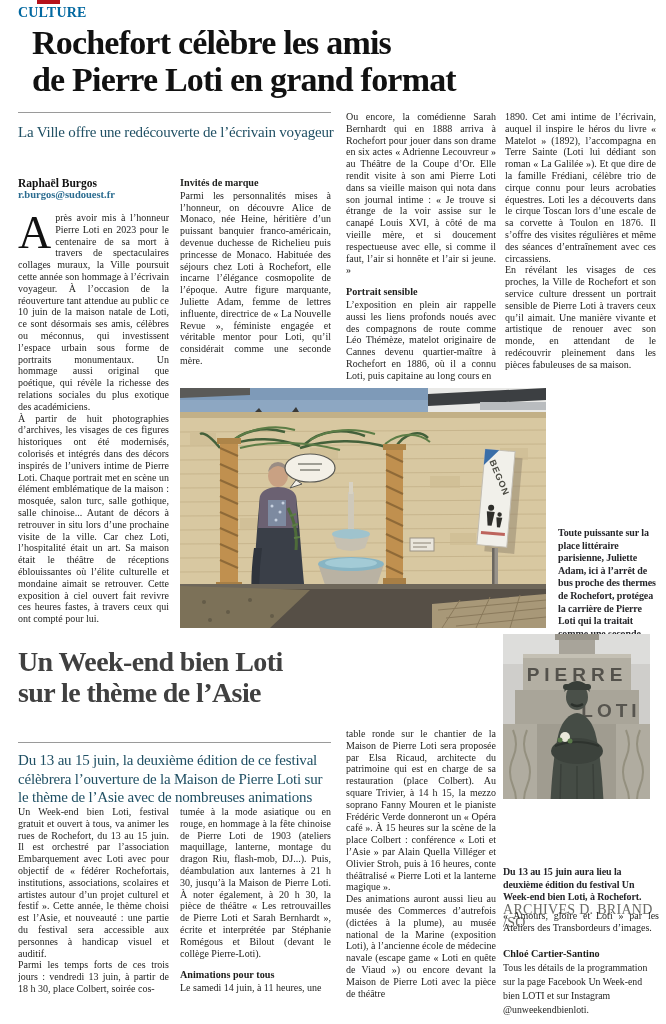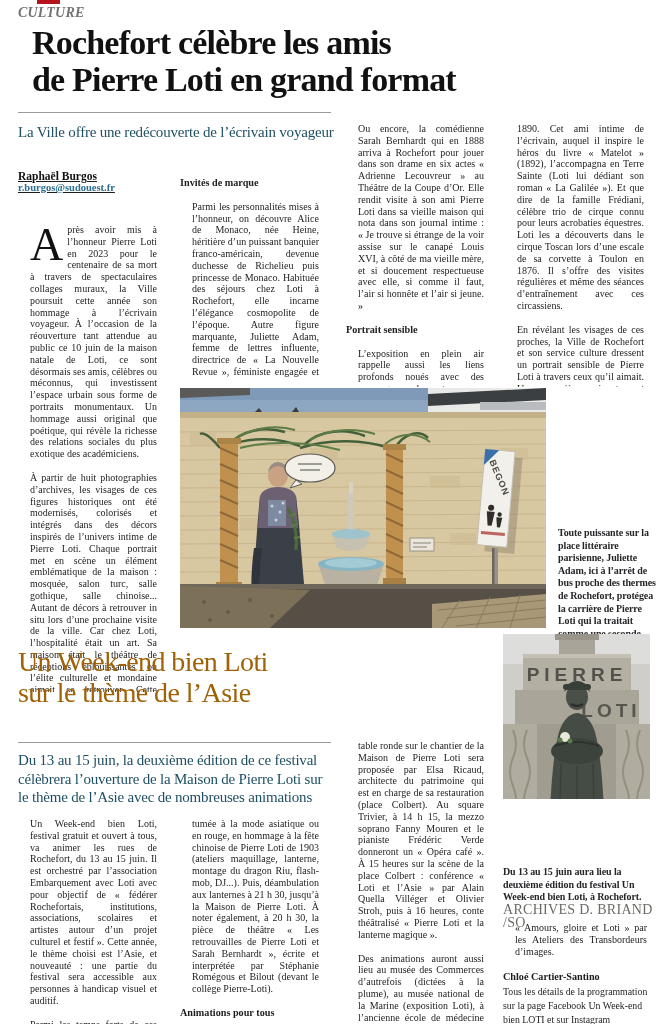--- a/index.html
+++ b/index.html
@@ -2,38 +2,38 @@
 <html lang="fr"><head>
 <meta charset="utf-8">
 <style>
   * { margin:0; padding:0; box-sizing:border-box; }
   html,body { background:#ffffff; }
   body { width:666px; height:1024px; position:relative; overflow:hidden;
          font-family:"Liberation Serif", serif; color:#1d1d1b; }
   .abs { position:absolute; }
 
   .section-tag { left:37px; top:0; width:23px; height:4px; background:#b5121b; }
-  .kicker { left:18px; top:5px; font-size:14px; font-weight:bold; font-style:italic;
-            color:#737373; letter-spacing:.2px; }
+  .kicker { left:18px; top:5px; font-size:14px; font-weight:bold; 
+            color:#0369a1; letter-spacing:.2px; }
 
   .headline1 { left:32px; top:24px; width:520px; font-size:34px; line-height:37px;
                font-weight:bold; color:#111; letter-spacing:-0.8px; }
   .rule { height:1px; background:#9a9a9a; }
   .rule1 { left:18px; top:112px; width:313px; }
   .standfirst { color:#1f4f63; font-size:15px; line-height:21px; letter-spacing:-0.2px; }
   .standfirst div { white-space:nowrap; }
   .standfirst1 { left:18px; top:122px; }
 
-  .byline { left:18px; top:170px;text-decoration:underline; }
+  .byline { left:18px; top:177px; }
   .byline .author { font-size:11.5px; font-weight:bold; color:#111; }
   .byline .email { font-size:10.5px; font-weight:bold; color:#2b6c90; }
 
   .col { text-align:justify; font-size:10px; line-height:11.8px; color:#1d1d1b;
          overflow:hidden; }
-  .col p { margin:12px; }
+  .col p { margin:0; }
   .body-heading { font-weight:bold; font-size:10.2px; margin:10px 0 1px 0; }
   .body-heading.first { margin-top:0; }
   .dropcap { float:left; font-size:46px; line-height:37px; padding:2px 4px 0 0;
              font-weight:400; color:#111; }
 
   .a1c1 { left:18px;  top:212px; width:151px; height:480px; }
   .a1c2 { left:180px; top:177px; width:151px; height:200px; }
   .a1c3 { left:346px; top:111px; width:150px; height:276px; }
   .a1c4 { left:505px; top:111px; width:151px; height:276px; }
 
@@ -43,21 +43,21 @@
   .photo2 { left:503px; top:634px; width:147px; height:165px; }
 
   .caption { font-size:10px; font-weight:bold; line-height:12.6px; color:#26262a;
              letter-spacing:-0.1px; }
   .caption .credit { font-weight:normal; font-size:14px; color:#6b6b66;
                      letter-spacing:.3px; }
   .caption1 { left:558px; top:527px; width:102px; }
   .caption2 { left:503px; top:866px; width:156px; }
 
   .headline2 { left:18px; top:646px; width:340px; font-size:28px; line-height:31px;
-               font-weight:normal; color:#a16207; letter-spacing:-0.6px; }
+               font-weight:bold; color:#404040; letter-spacing:-0.6px; }
   .rule2 { left:18px; top:742px; width:313px; }
   .standfirst2 { left:18px; top:751px; }
   .standfirst2 div { line-height:18.5px; }
 
   .a2c1 { left:18px;  top:806px; width:151px; height:218px; }
   .a2c2 { left:180px; top:806px; width:151px; height:218px; }
   .a2c3 { left:346px; top:728px; width:150px; height:296px; }
   .a2c4 { left:503px; top:910px; width:156px; height:114px; }
   .signature { font-weight:bold; font-size:10.2px; margin-top:14px; }
   .prog-note { font-weight:normal; font-size:9.8px; line-height:13.8px; margin-top:2px;

